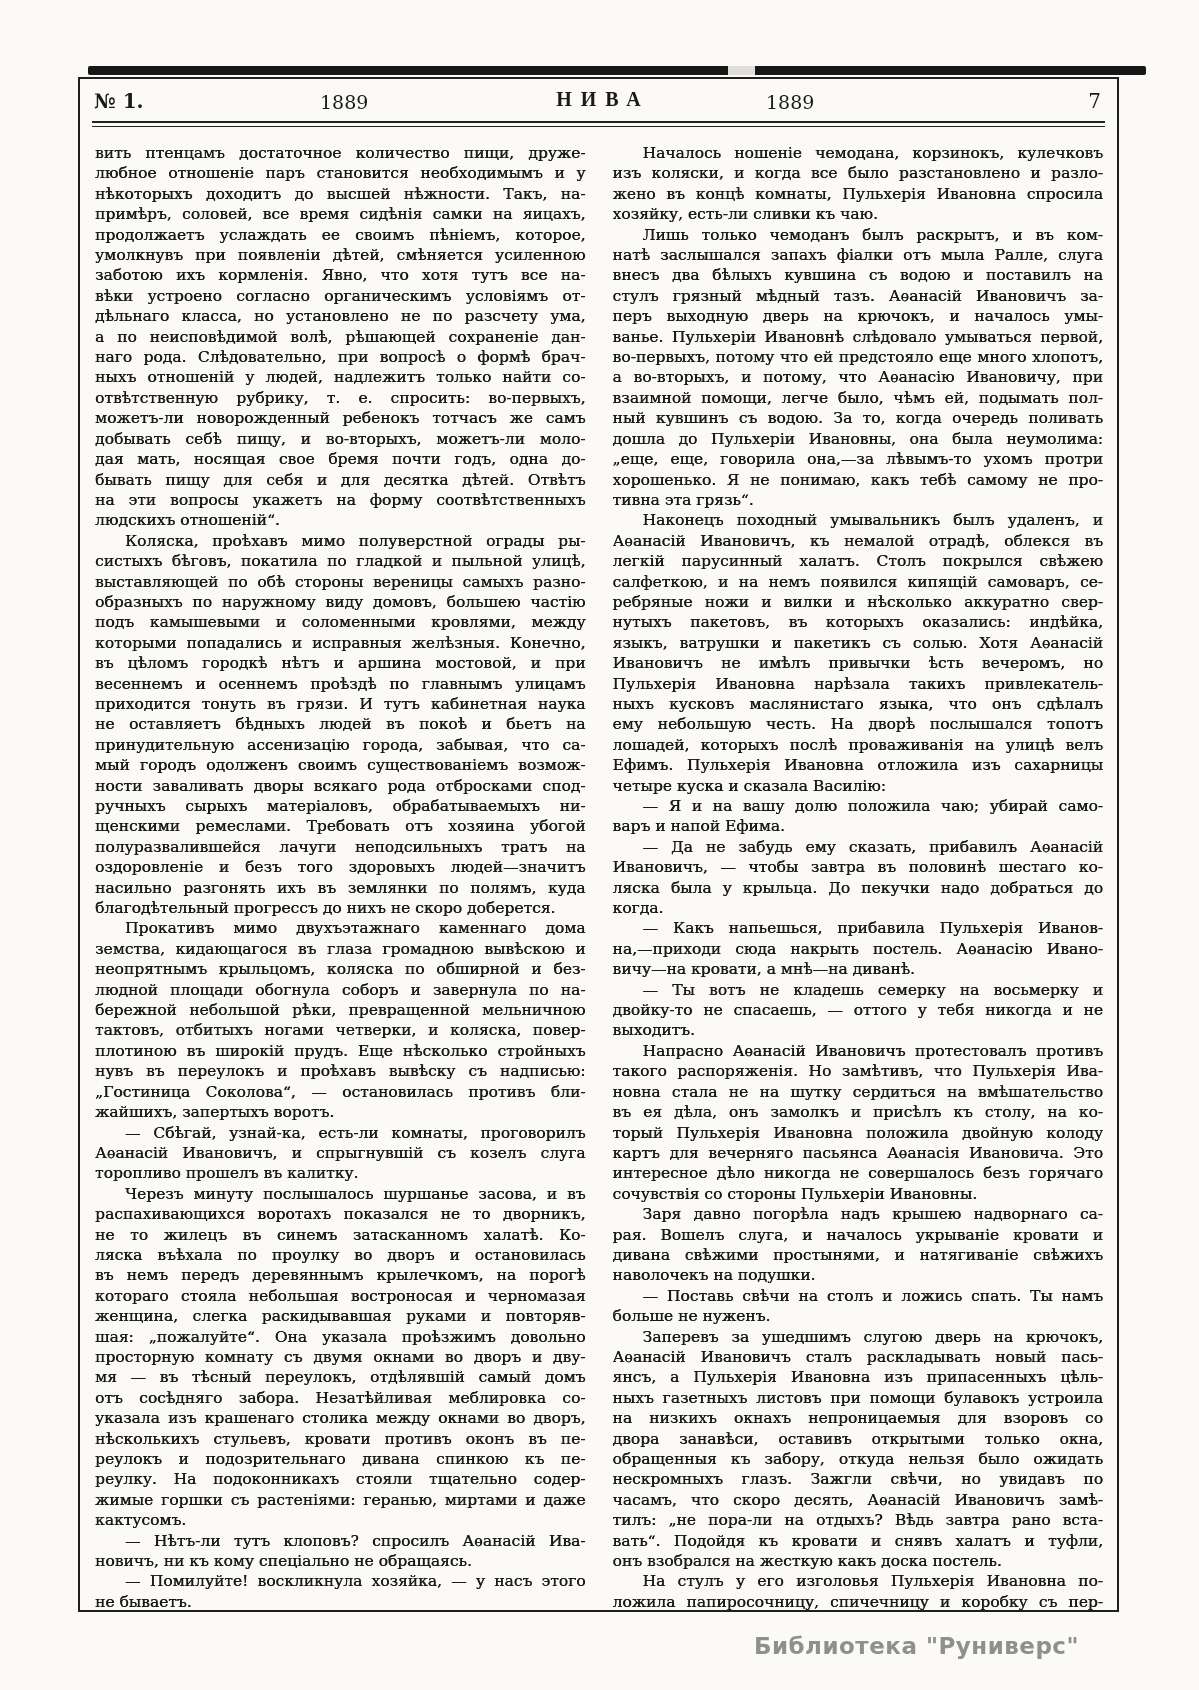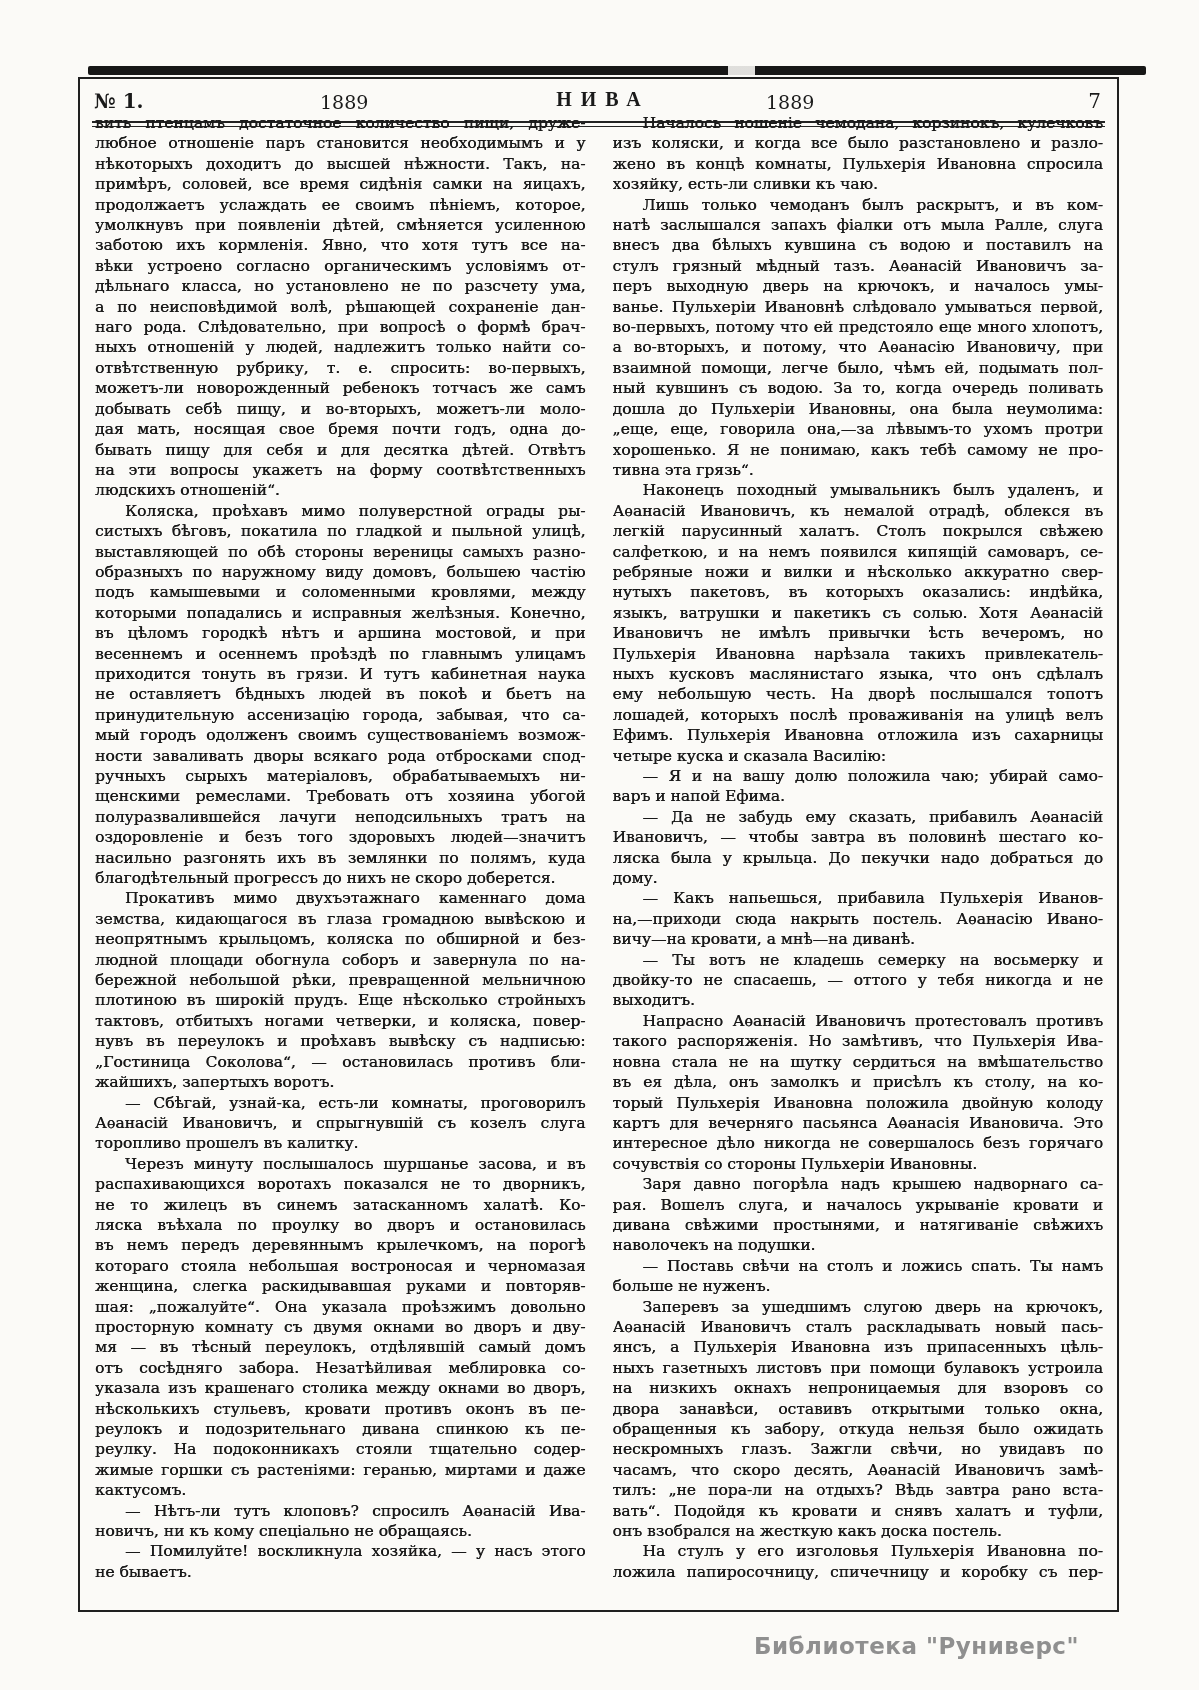--- a/index.html
+++ b/index.html
@@ -33,21 +33,21 @@
   .year-l  { position: absolute; left: 240px; top: 12px; font-size: 19px; }
   .masthead{ position: absolute; left: 0; right: 0; top: 9px; text-align: center;
              font-size: 20px; font-weight: bold; letter-spacing: 9px; text-indent: 9px; font-family: Liberation Serif, serif; }
   .year-r  { position: absolute; left: 686px; top: 12px; font-size: 19px; }
   .pageno  { position: absolute; right: 16px; top: 10px; font-size: 20px; }
   .rule {
     position: absolute; top: 42px; left: 12px; right: 12px; height: 3px;
     border-top: 2px solid #232323; border-bottom: 1px solid #232323;
   }
   .textblock {
-    position: absolute; top: 34px; left: 15px; right: 14px;
+    position: absolute; top: 64px; left: 15px; right: 14px;
     display: flex; gap: 27px;
   }
   .col { flex: 1 1 0; min-width: 0; }
   .line {
     font-size: 15.5px;
     height: 20.42px; line-height: 20.42px;
     overflow: hidden;
     text-align: justify;
     text-align-last: justify;
     text-shadow: 0.35px 0 0 #1a1a1a;
@@ -122,22 +122,22 @@
             <div class="line">оздоровленіе и безъ того здоровыхъ людей—значитъ</div>
             <div class="line">насильно разгонять ихъ въ землянки по полямъ, куда</div>
             <div class="line endline">благодѣтельный прогрессъ до нихъ не скоро доберется.</div>
           </div>
           <div>
             <div class="line indent">Прокативъ мимо двухъэтажнаго каменнаго дома</div>
             <div class="line">земства, кидающагося въ глаза громадною вывѣскою и</div>
             <div class="line">неопрятнымъ крыльцомъ, коляска по обширной и без-</div>
             <div class="line">людной площади обогнула соборъ и завернула по на-</div>
             <div class="line">бережной небольшой рѣки, превращенной мельничною</div>
+            <div class="line">тактовъ, отбитыхъ ногами четверки, и коляска, повер-</div>
             <div class="line">плотиною въ широкій прудъ. Еще нѣсколько стройныхъ</div>
-            <div class="line">тактовъ, отбитыхъ ногами четверки, и коляска, повер-</div>
             <div class="line">нувъ въ переулокъ и проѣхавъ вывѣску съ надписью:</div>
             <div class="line">„Гостиница Соколова“, — остановилась противъ бли-</div>
             <div class="line endline">жайшихъ, запертыхъ воротъ.</div>
           </div>
           <div>
             <div class="line indent">— Сбѣгай, узнай-ка, есть-ли комнаты, проговорилъ</div>
             <div class="line">Аѳанасій Ивановичъ, и спрыгнувшій съ козелъ слуга</div>
             <div class="line endline">торопливо прошелъ въ калитку.</div>
           </div>
           <div>
@@ -208,21 +208,21 @@
             <div class="line endline">четыре куска и сказала Василію:</div>
           </div>
           <div>
             <div class="line indent">— Я и на вашу долю положила чаю; убирай само-</div>
             <div class="line endline">варъ и напой Ефима.</div>
           </div>
           <div>
             <div class="line indent">— Да не забудь ему сказать, прибавилъ Аѳанасій</div>
             <div class="line">Ивановичъ, — чтобы завтра въ половинѣ шестаго ко-</div>
             <div class="line">ляска была у крыльца. До пекучки надо добраться до</div>
-            <div class="line endline">дому.</div>
+            <div class="line endline">когда.</div>
           </div>
           <div>
             <div class="line indent">— Какъ напьешься, прибавила Пульхерія Иванов-</div>
             <div class="line">на,—приходи сюда накрыть постель. Аѳанасію Ивано-</div>
             <div class="line endline">вичу—на кровати, а мнѣ—на диванѣ.</div>
           </div>
           <div>
             <div class="line indent">— Ты вотъ не кладешь семерку на восьмерку и</div>
             <div class="line">двойку-то не спасаешь, — оттого у тебя никогда и не</div>
             <div class="line endline">выходитъ.</div>

